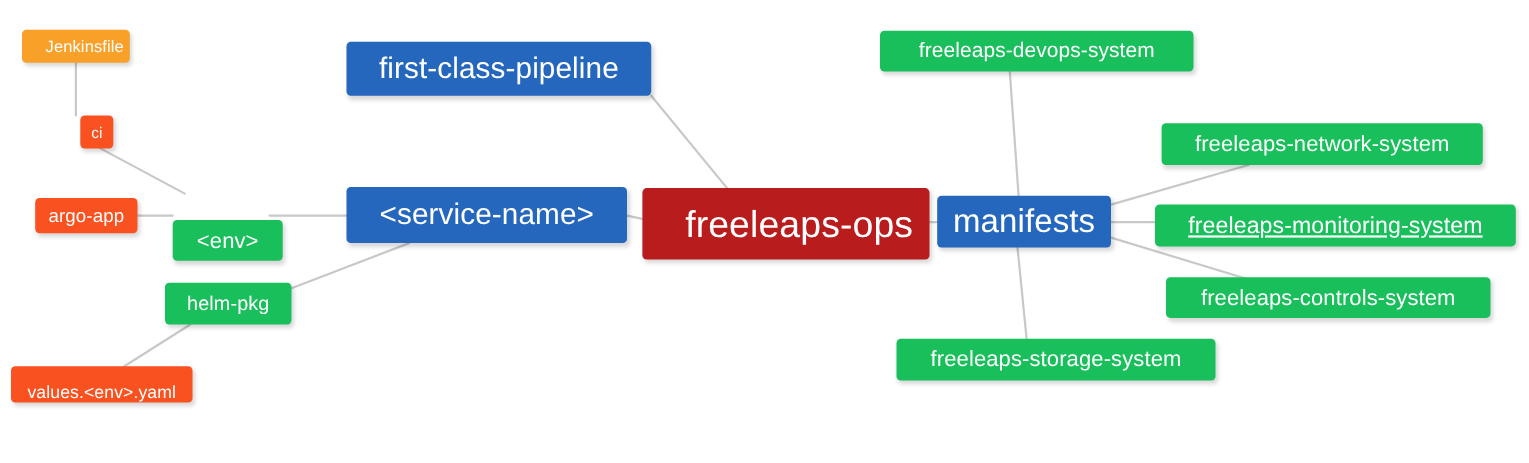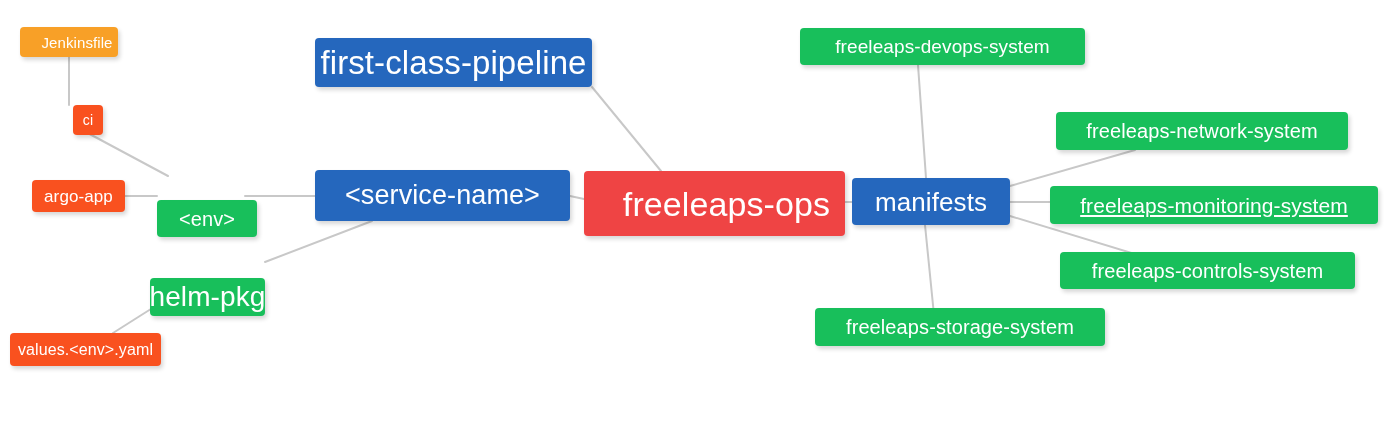--- a/index.html
+++ b/index.html
@@ -33,21 +33,21 @@
     box-sizing: border-box;
     border-radius: 4px;
     color: #ffffff;
     white-space: nowrap;
     line-height: 1;
     letter-spacing: 0.1px;
     box-shadow: 2px 3px 4px rgba(0,0,0,0.16);
     -webkit-font-smoothing: antialiased;
   }
   .node-root {
-    background: #ef4444;
+    background: #b91c1c;
     font-size: 34px;
     padding-left: 24px;
   }
   .node-blue {
     background: #2567bd;
   }
   .node-green {
     background: #18bf5b;
   }
   .node-orange {
@@ -75,33 +75,33 @@
       <line x1="926" y1="178" x2="918" y2="65" stroke="#c8c8c8" stroke-width="2" stroke-linecap="round"></line>
       <line x1="1010" y1="186" x2="1135" y2="150" stroke="#c8c8c8" stroke-width="2" stroke-linecap="round"></line>
       <line x1="1010" y1="202" x2="1050" y2="202" stroke="#c8c8c8" stroke-width="2" stroke-linecap="round"></line>
       <line x1="1010" y1="216" x2="1148" y2="258" stroke="#c8c8c8" stroke-width="2" stroke-linecap="round"></line>
       <line x1="925" y1="225" x2="935" y2="325" stroke="#c8c8c8" stroke-width="2" stroke-linecap="round"></line>
     </svg>
   <div id="node-layer">
       <div class="node node-root" style="left: 584px; top: 171px; width: 261px; height: 65px; font-size: 34px;">
         <span>freeleaps-ops</span>
       </div>
-      <div class="node node-blue" style="left: 315px; top: 38px; width: 277px; height: 49px; font-size: 33px;">
+      <div class="node node-blue" style="left: 315px; top: 38px; width: 277px; height: 49px; font-size: 27px;">
         <span>first-class-pipeline</span>
       </div>
       <div class="node node-blue" style="left: 315px; top: 170px; width: 255px; height: 51px; font-size: 27px; text-align: center;">
         <span>&lt;service-name&gt;</span>
       </div>
-      <div class="node node-blue" style="left: 852px; top: 178px; width: 158px; height: 47px; font-size: 26px; text-align: right;">
+      <div class="node node-blue" style="left: 852px; top: 178px; width: 158px; height: 47px; font-size: 30px; text-align: right;">
         <span>manifests</span>
       </div>
       <div class="node node-green" style="left: 157px; top: 176px; width: 100px; height: 37px; font-size: 20px; margin-top: 24px;">
         <span>&lt;env&gt;</span>
       </div>
-      <div class="node node-green" style="left: 150px; top: 257px; width: 115px; height: 38px; font-size: 28px; margin-top: 21px;">
+      <div class="node node-green" style="left: 150px; top: 257px; width: 115px; height: 38px; font-size: 18px;">
         <span>helm-pkg</span>
       </div>
       <div class="node node-green" style="left: 800px; top: 28px; width: 285px; height: 37px; font-size: 19px;">
         <span>freeleaps-devops-system</span>
       </div>
       <div class="node node-green" style="left: 1056px; top: 112px; width: 292px; height: 38px; font-size: 20px;">
         <span>freeleaps-network-system</span>
       </div>
       <div class="node node-green" style="left: 1050px; top: 186px; width: 328px; height: 38px; font-size: 21px; text-decoration: underline;">
         <span>freeleaps-monitoring-system</span>
@@ -114,17 +114,17 @@
       </div>
       <div class="node node-orange" style="left: 20px; top: 27px; width: 98px; height: 30px; font-size: 15px;">
         <span>Jenkinsfile</span>
       </div>
       <div class="node node-red" style="left: 54px; top: 105px; width: 30px; height: 30px; font-size: 14px; margin-left: 19px;">
         <span>ci</span>
       </div>
       <div class="node node-red" style="left: 32px; top: 180px; width: 93px; height: 32px; font-size: 17px;">
         <span>argo-app</span>
       </div>
-      <div class="node node-red" style="left: 10px; top: 333px; width: 151px; height: 33px; font-size: 16px;">
+      <div class="node node-red" style="left: 10px; top: 333px; width: 165px; height: 33px; font-size: 16px; align-items: flex-end;">
         <span>values.&lt;env&gt;.yaml</span>
       </div>
     </div>
 </div>
 
 </body></html>

